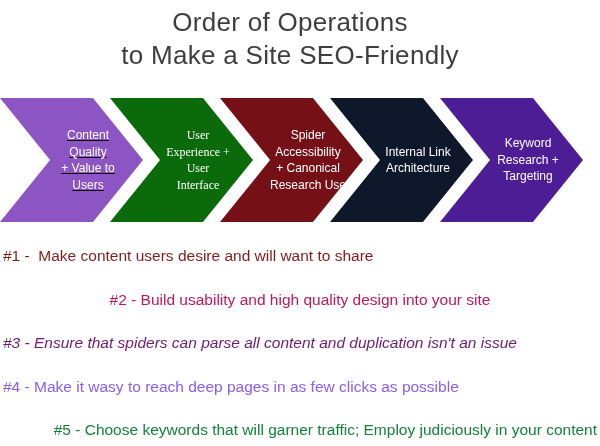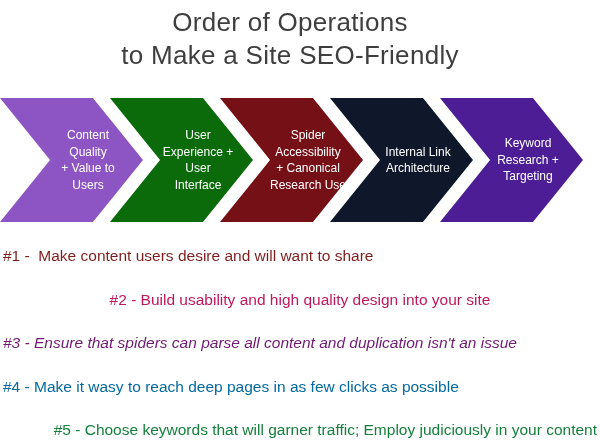--- a/index.html
+++ b/index.html
@@ -42,21 +42,21 @@
     top: 0;
     width: 143px;
     height: 124px;
     clip-path: polygon(0% 0%, 65% 0%, 100% 50%, 65% 100%, 0% 100%, 35% 50%);
     display: flex;
     align-items: center;
     justify-content: center;
     box-sizing: border-box;
     padding-left: 33px;
   }
-  .arrow-1 { left: 0px; }
+  .arrow-1 { left: 0px; text-decoration: underline; }
   .arrow-2 { left: 110px; }
   .arrow-3 { left: 220px; }
   .arrow-4 { left: 330px; }
   .arrow-5 { left: 440px; }
   .arrow-label {
     color: #ffffff;
     font-size: 12px;
     line-height: 16.5px;
     text-align: center;
   }
@@ -90,21 +90,21 @@
 
     <div class="arrow arrow-1" style="background-color: rgb(140, 85, 195);">
       <div class="arrow-label">
         <span>Content</span>
         <span>Quality</span>
         <span>+ Value to</span>
         <span>Users</span>
       </div>
     </div>
 
-    <div class="arrow arrow-2" style="background-color: rgb(11, 107, 11);">
+    <div class="arrow arrow-2" style="background-color: rgb(11, 107, 11); font-family: Liberation Serif, serif;">
       <div class="arrow-label">
         <span>User</span>
         <span>Experience +</span>
         <span>User</span>
         <span>Interface</span>
       </div>
     </div>
 
     <div class="arrow arrow-3" style="background-color: rgb(116, 16, 22);">
       <div class="arrow-label">
@@ -129,17 +129,17 @@
         <span>Targeting</span>
       </div>
     </div>
 
   </div>
 
   <div class="steps">
     <div class="step" style="color: #7f1d1d;">#1 -  Make content users desire and will want to share</div>
     <div class="step" style="color: #be185d; text-align: center;">#2 - Build usability and high quality design into your site</div>
     <div class="step" style="color: #701a75; font-style: italic;">#3 - Ensure that spiders can parse all content and duplication isn't an issue</div>
-    <div class="step" style="color: #0369a1;">#4 - Make it wasy to reach deep pages in as few clicks as possible</div>
+    <div class="step" style="color: #8b5cf6;">#4 - Make it wasy to reach deep pages in as few clicks as possible</div>
     <div class="step" style="color: #15803d; text-align: right;">#5 - Choose keywords that will garner traffic; Employ judiciously in your content</div>
   </div>
 
 </div>
 
 </body></html>

